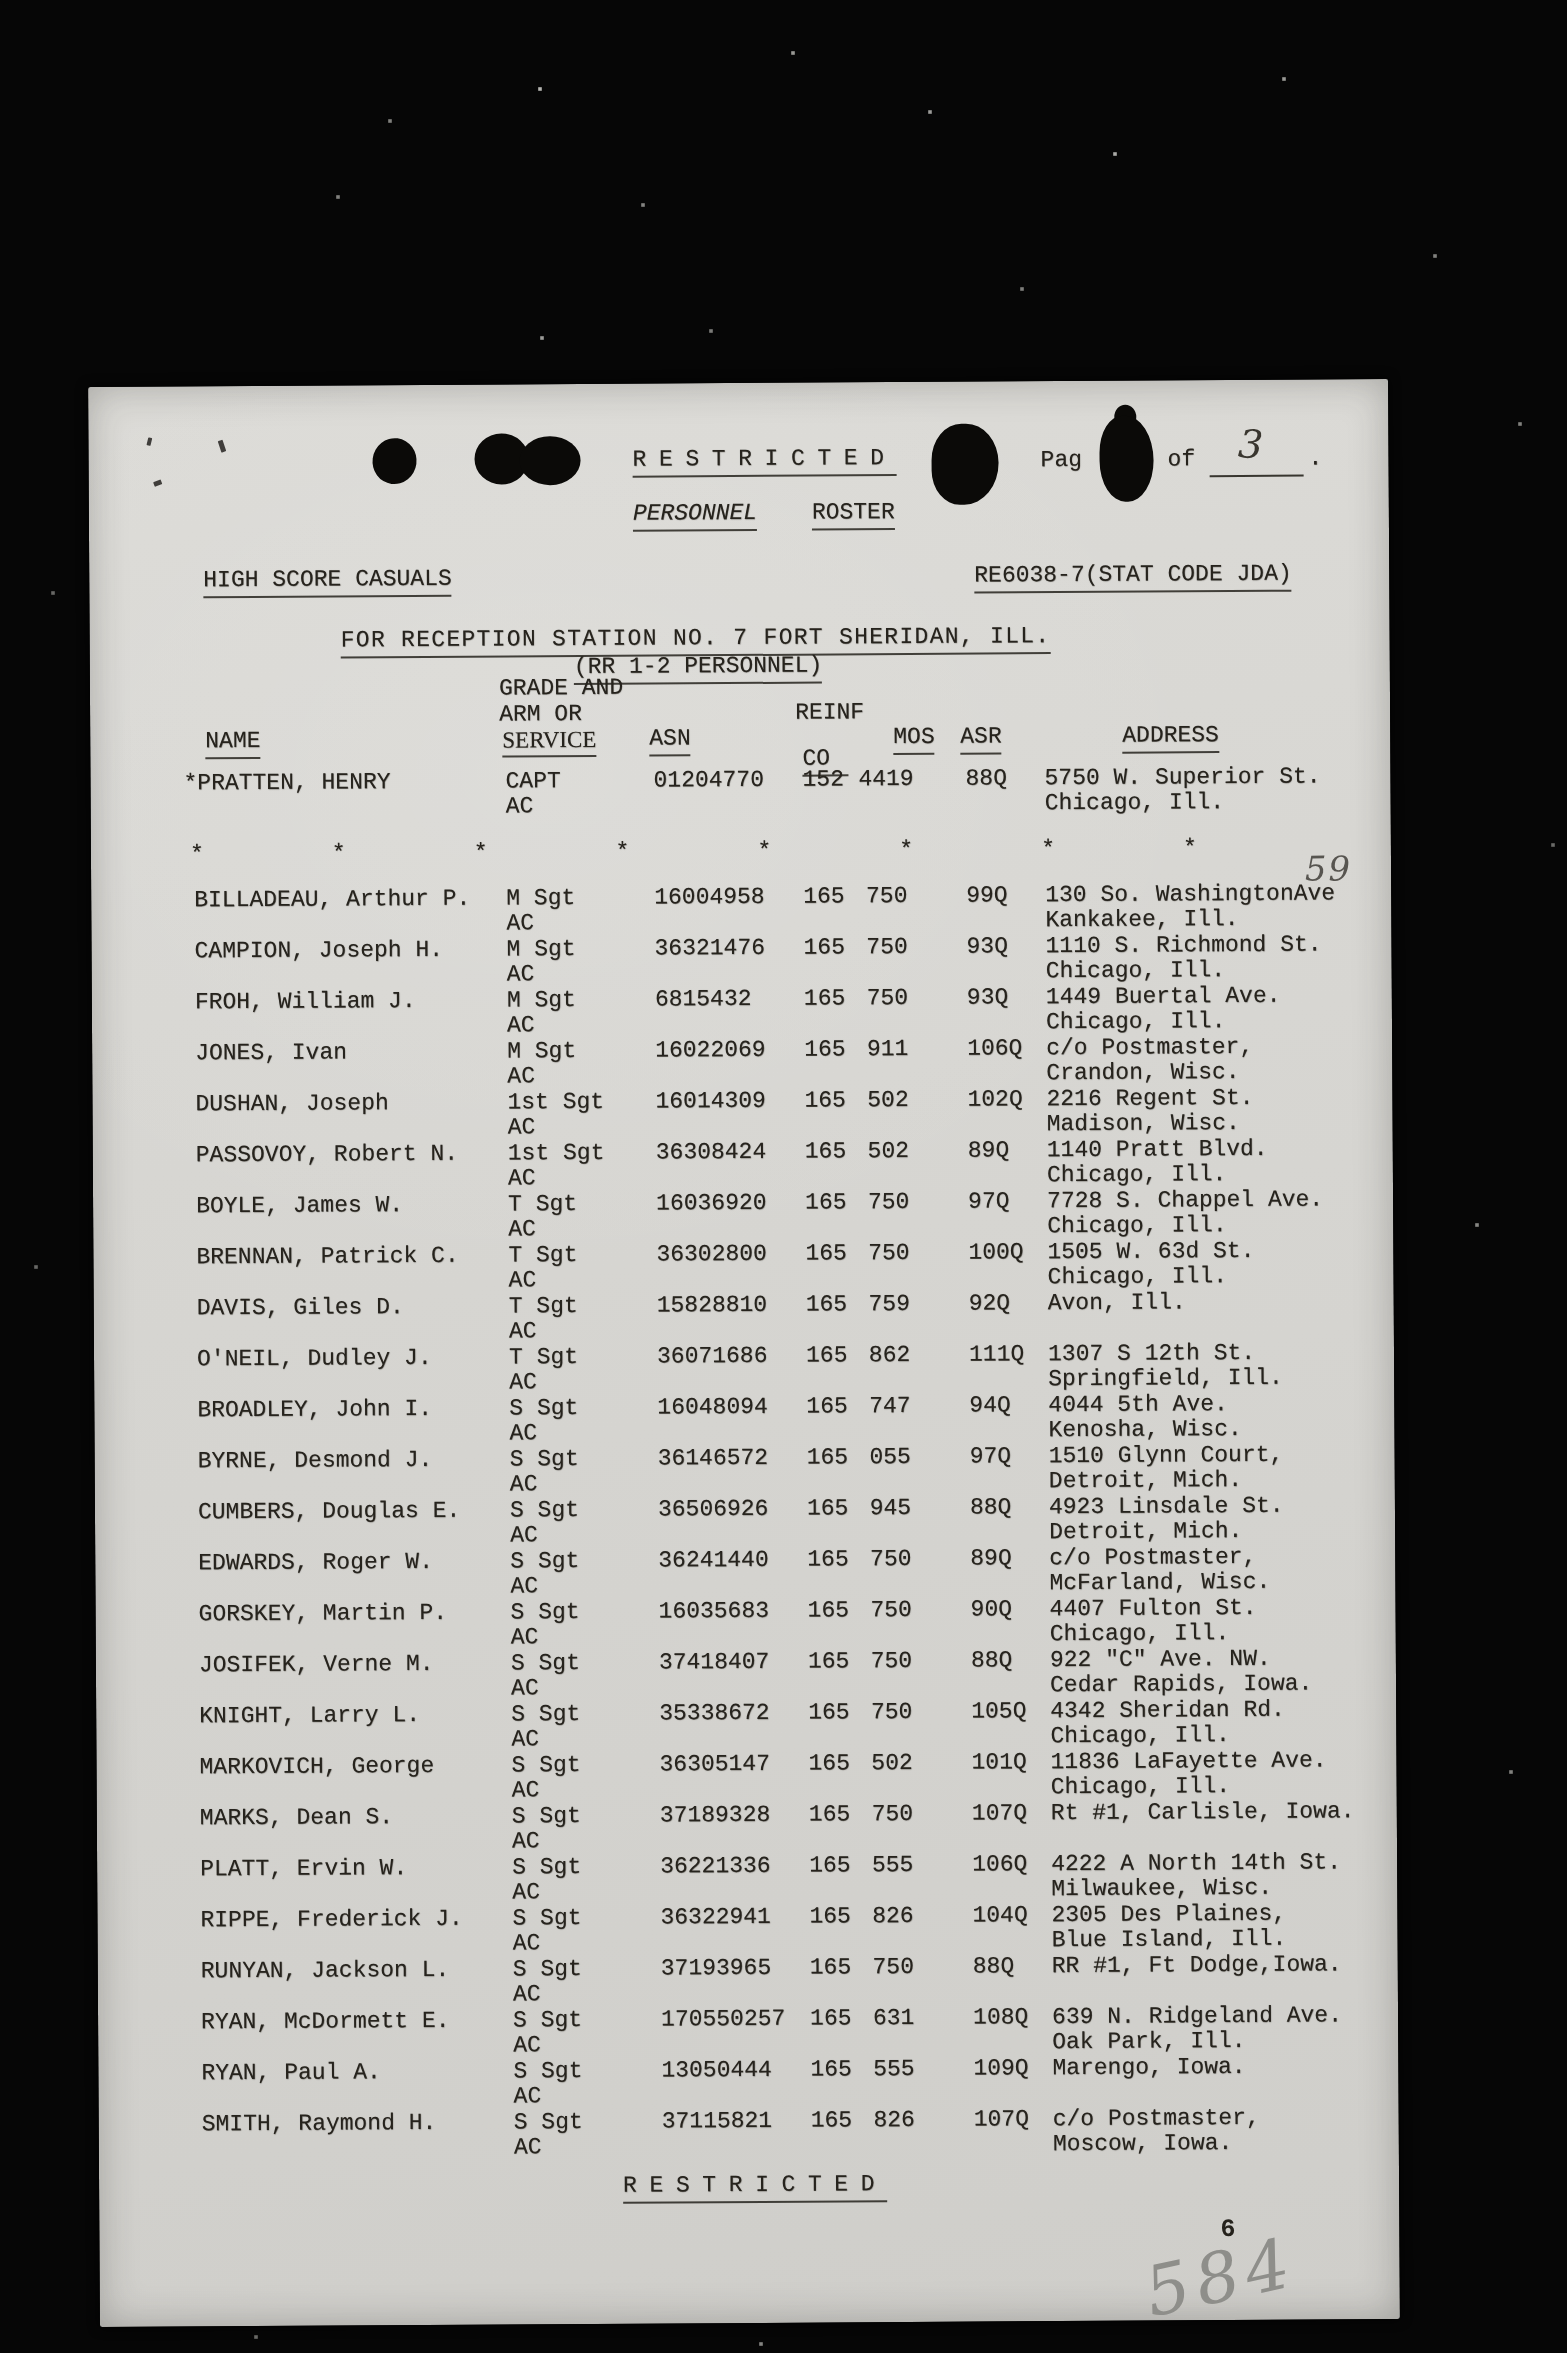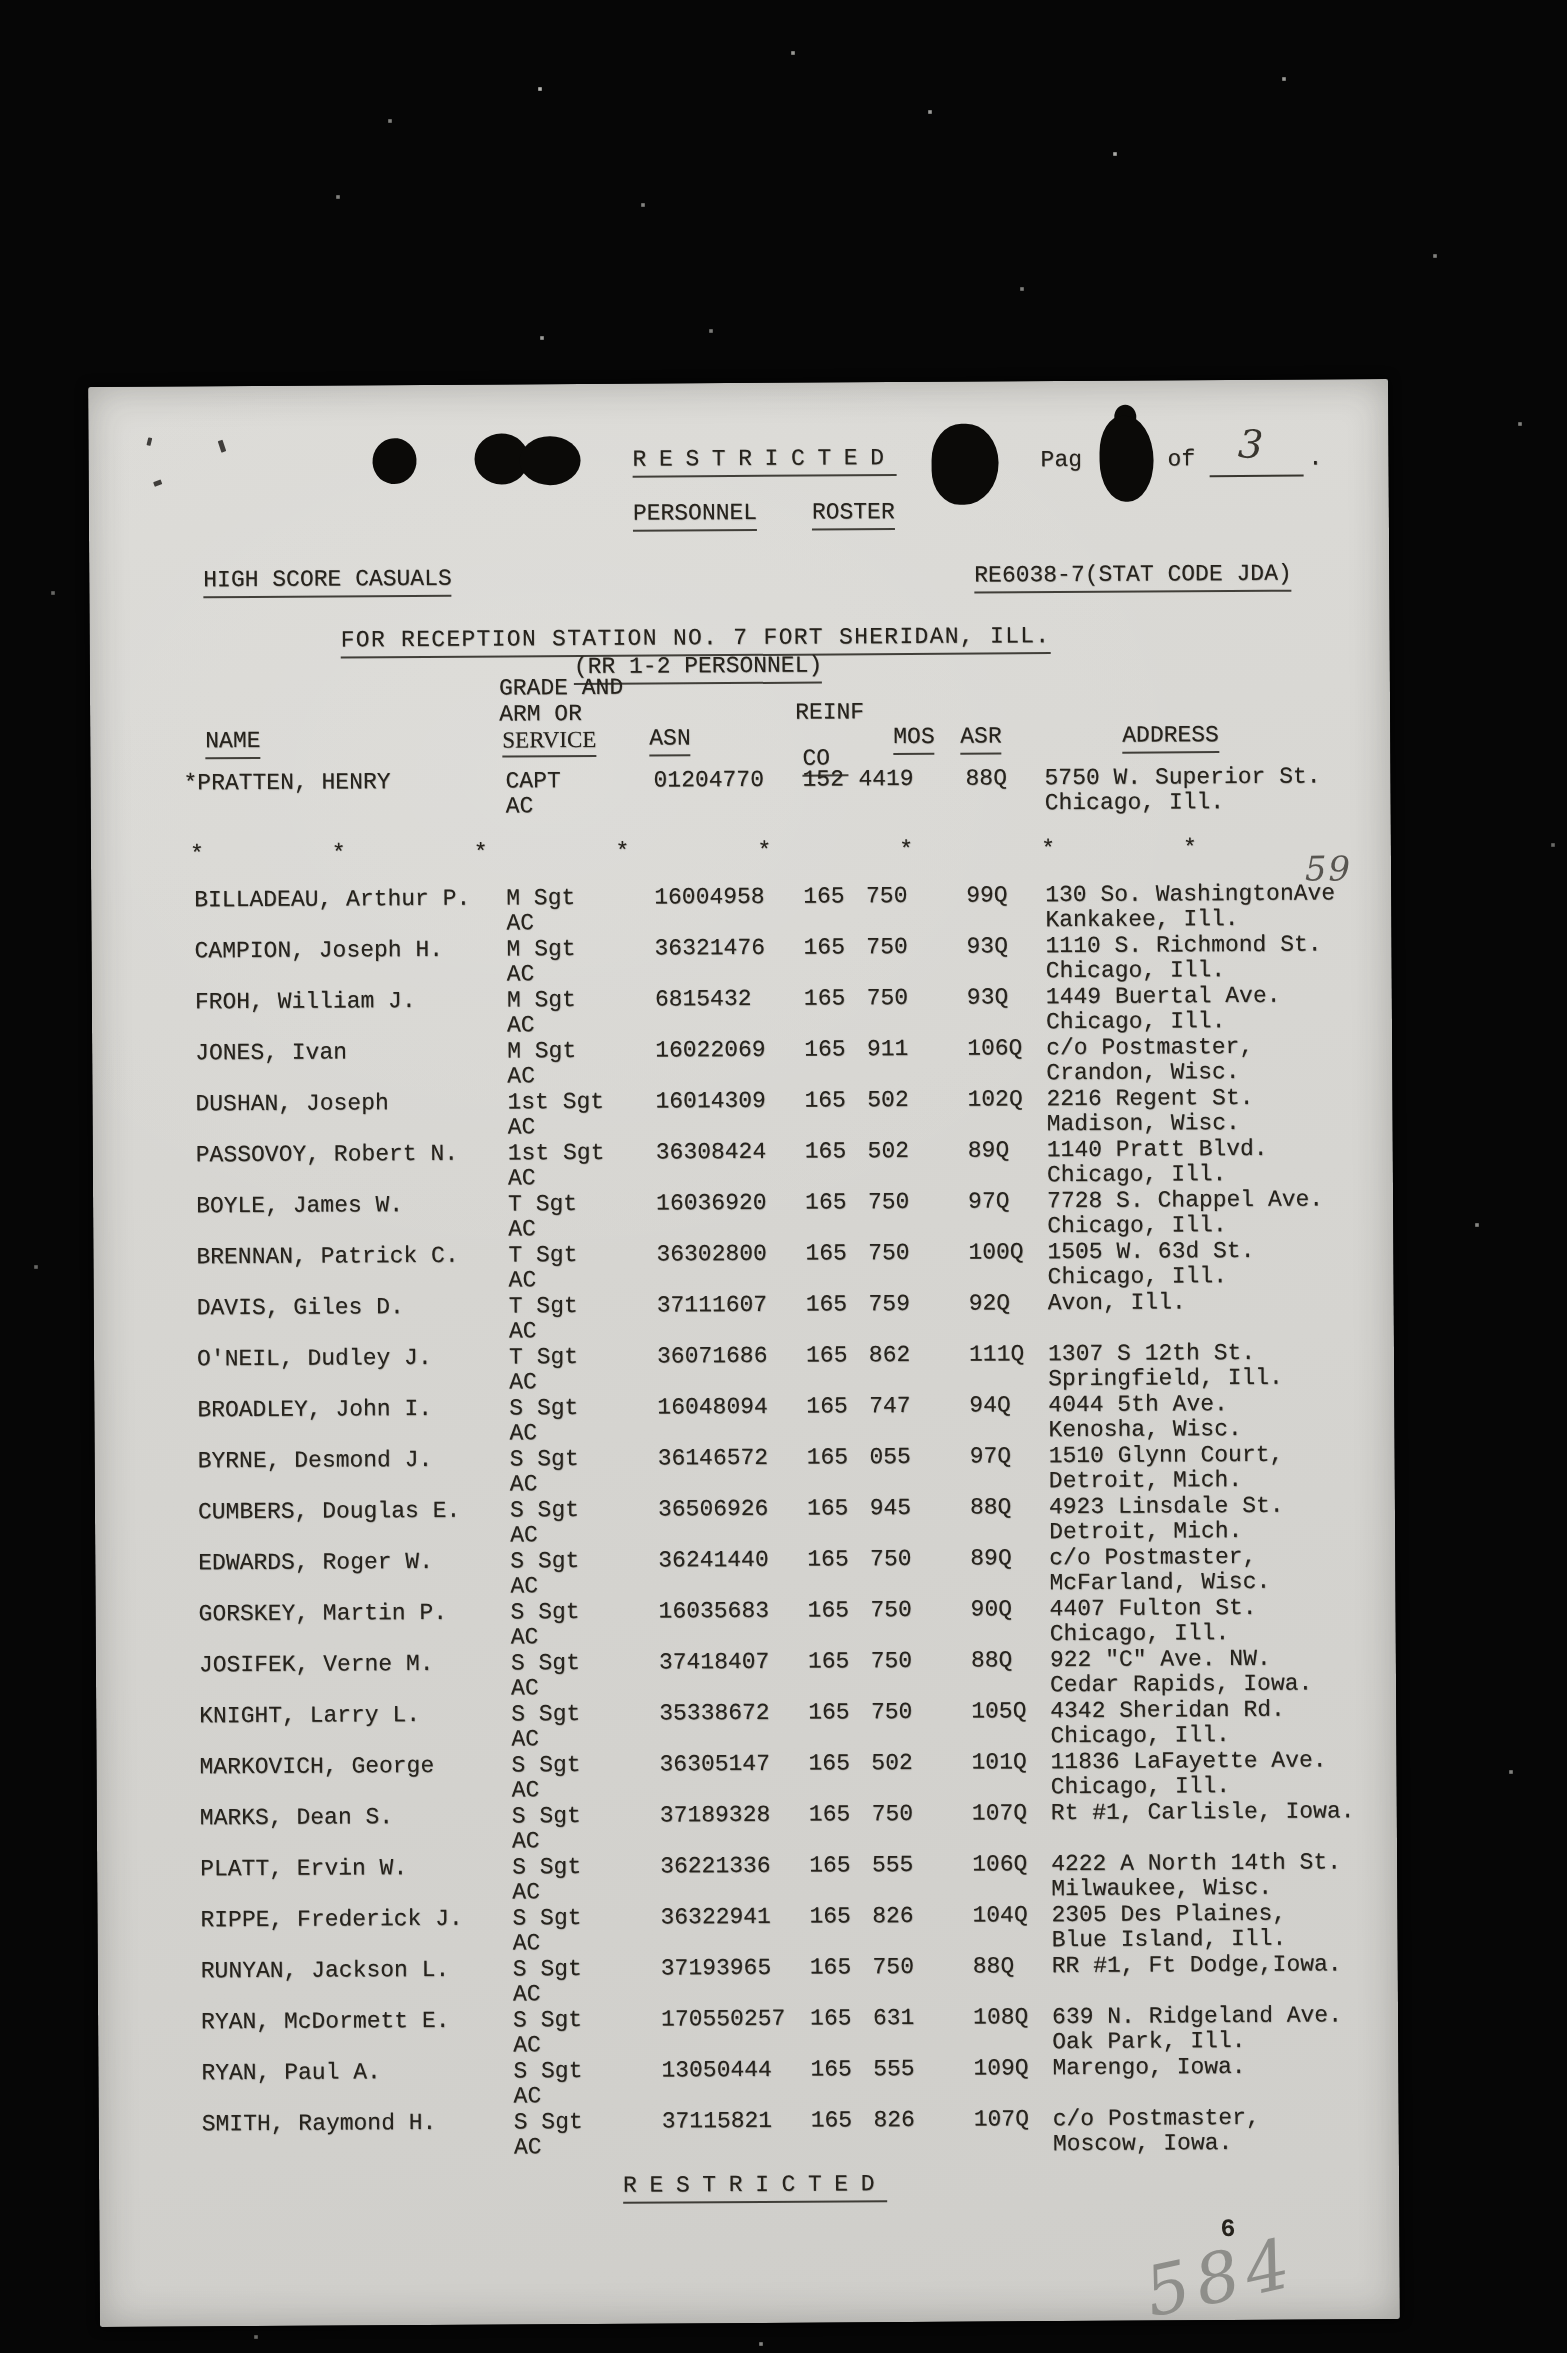--- a/index.html
+++ b/index.html
@@ -82,21 +82,21 @@
   <div class="blob" style="left:1026px;top:23.6px;width:22px;height:25px;"></div>
   <div class="blob" style="left:1011px;top:35px;width:54px;height:86px;border-radius:45% 55% 50% 50%;"></div>
 
   <span class="t ul sp" style="left:544px;top:64px;">RESTRICTED</span>
   <span class="t" style="left:952px;top:67px;">Pag</span>
   <span class="t" style="left:1079px;top:67px;">of</span>
   <div class="page-line"></div>
   <span class="hand3">3</span>
   <span class="t" style="left:1220px;top:67px;">.</span>
 
-  <span class="t ul" style="left:544px;top:118px;">PERSONNEL</span>
+  <span class="t ul" style="left:544px;top:118px;font-style:italic;">PERSONNEL</span>
   <span class="t ul" style="left:723px;top:118px;">ROSTER</span>
 
   <span class="t ul" style="left:114px;top:182px;">HIGH SCORE CASUALS</span>
   <span class="t ul" style="left:885px;top:182px;">RE6038-7(STAT CODE JDA)</span>
 
   <span class="t ul" style="left:251px;top:243px;letter-spacing:1.3px;">FOR RECEPTION STATION NO. 7 FORT SHERIDAN, ILL.</span>
   <span class="t ul" style="left:484px;top:271px;">(RR 1-2 PERSONNEL)</span>
 
   <span class="t" style="left:409px;top:292px;">GRADE AND</span>
   <span class="t" style="left:409px;top:318px;">ARM OR</span>
@@ -217,21 +217,21 @@
     <span class="cell c-co">165</span>
     <span class="cell c-mos">750</span>
     <span class="cell c-asr">100Q</span>
     <span class="cell c-addr">1505 W. 63d St.</span>
     <span class="cell c-grade l2">AC</span>
     <span class="cell c-addr l2">Chicago, Ill.</span>
   </div>
       <div class="entry">
     <span class="cell c-name">DAVIS, Giles D.</span>
     <span class="cell c-grade">T Sgt</span>
-    <span class="cell c-asn">37111607</span>
+    <span class="cell c-asn">15828810</span>
     <span class="cell c-co">165</span>
     <span class="cell c-mos">759</span>
     <span class="cell c-asr">92Q</span>
     <span class="cell c-addr">Avon, Ill.</span>
     <span class="cell c-grade l2">AC</span>
     <span class="cell c-addr l2"></span>
   </div>
       <div class="entry">
     <span class="cell c-name">O'NEIL, Dudley J.</span>
     <span class="cell c-grade">T Sgt</span>

